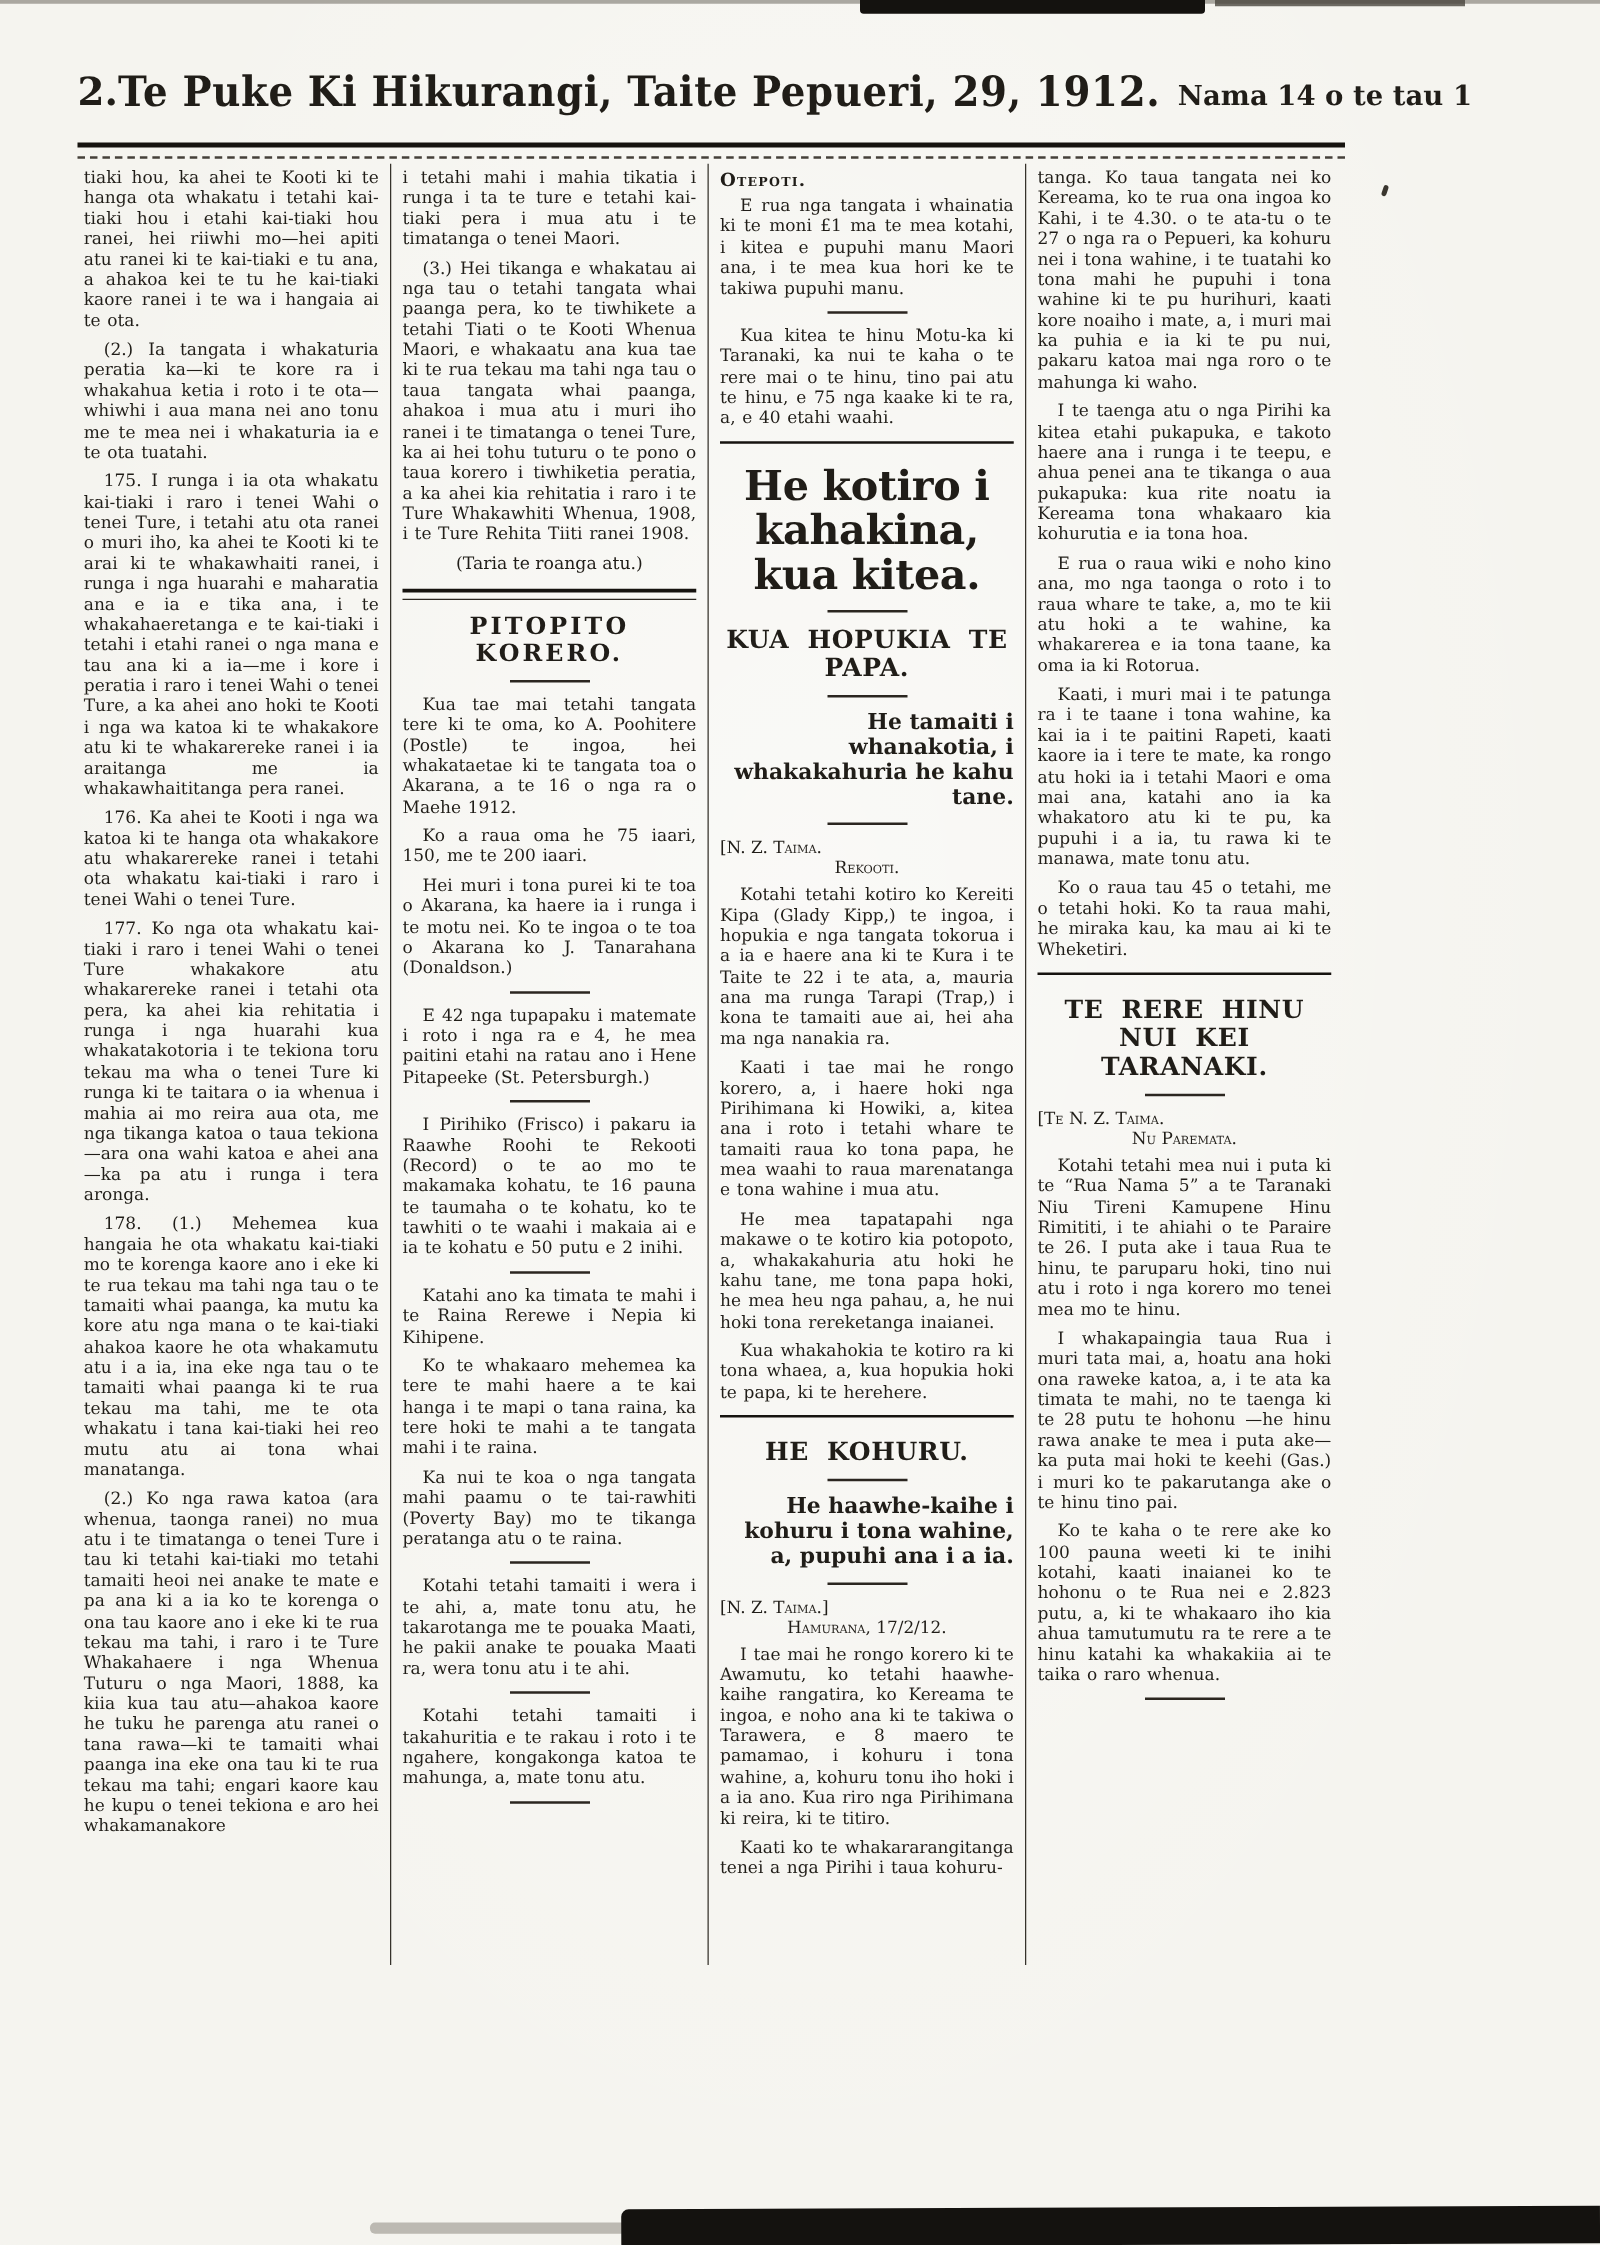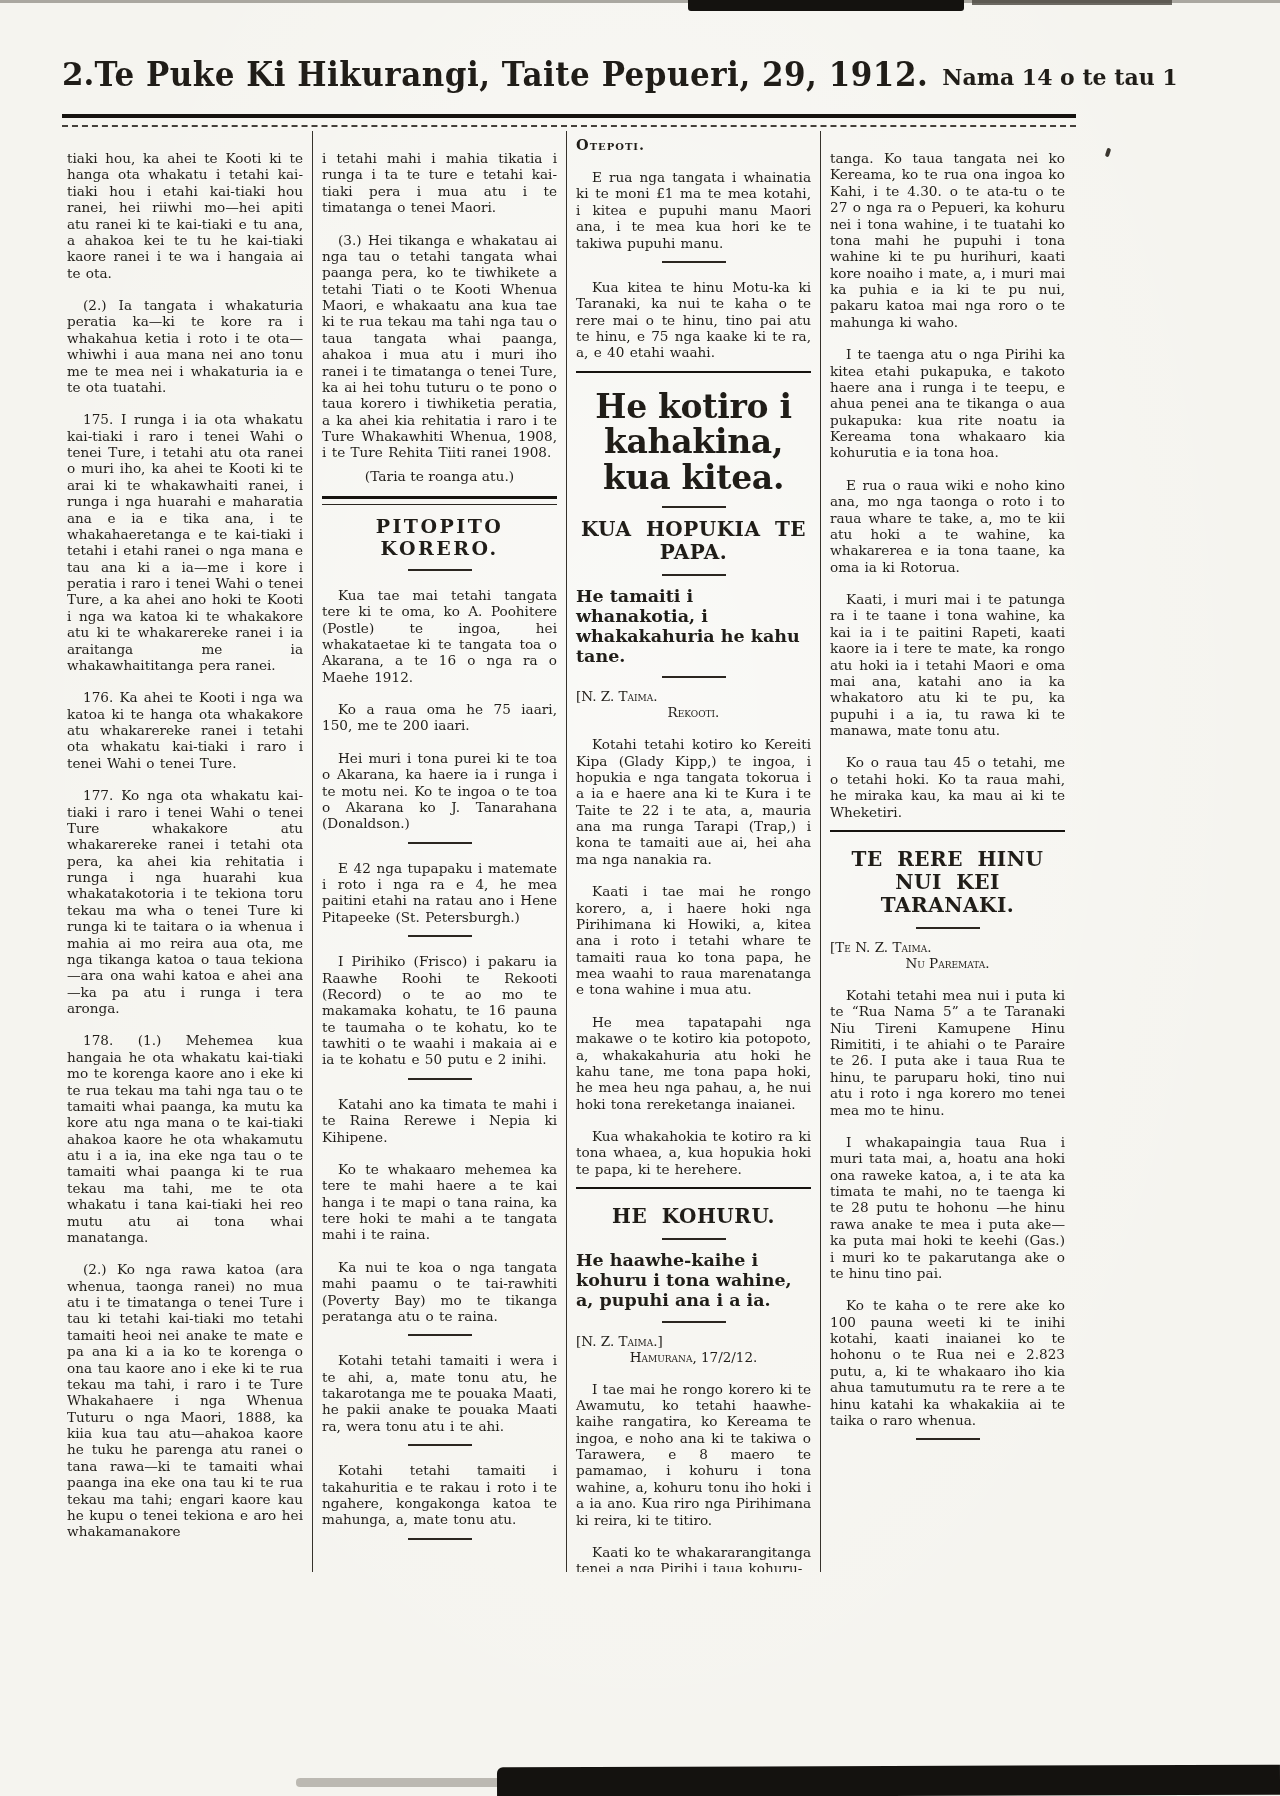--- a/index.html
+++ b/index.html
@@ -26,32 +26,32 @@
   .paper-title{flex:1;text-align:center;font-size:31px;font-weight:bold;letter-spacing:.5px;transform:scaleY(1.08);white-space:nowrap;}
   .issue-number{font-size:22px;font-weight:bold;white-space:nowrap;padding-left:14px;}
   .masthead-rule{position:absolute;top:114px;left:62px;width:1014px;height:7px;
     border-top:4px solid #16130f;border-bottom:2px dashed #45403a;}
 
   
   .columns{position:absolute;top:131px;left:58px;width:1016px;height:1441px;display:flex;}
   .col{width:254px;box-sizing:border-box;padding:3px 9px 0 9px;height:1441px;overflow:hidden;}
   .col + .col{border-left:1.5px solid #36322b;}
 
-  .body-text{margin:16px 0 7px 0;font-size:13.6px;line-height:1.205;text-align:justify;text-indent:16px;
+  .body-text{margin:0 0 7px 0;font-size:13.6px;line-height:1.205;text-align:justify;text-indent:16px;
     word-spacing:1px;}
   .body-text.no-indent{text-indent:0;}
   .continued-note{margin:2px 0 10px 0;font-size:13.8px;text-align:center;}
   .rule-short{width:64px;border-top:2px solid #2b2620;margin:10px auto 10px auto;}
   .rule-article{height:6px;border-top:2.5px solid #16130f;margin:10px 0 10px 0;}
   .rule-double{height:5px;border-top:3px solid #16130f;border-bottom:1.5px solid #2b2620;margin:12px 0 8px 0;}
   .section-head{margin:10px 0 2px 0;font-size:19px;font-weight:bold;text-align:center;letter-spacing:2.5px;}
   .sc-head{margin:2px 0 4px 0;font-size:14.5px;font-weight:bold;font-variant:small-caps;text-align:left;letter-spacing:1px;}
   .headline-xl{margin:8px 0 4px 0;font-size:33px;font-weight:bold;text-align:center;line-height:1.08;letter-spacing:-.3px;}
   .headline-lg{margin:6px 0 4px 0;font-size:20px;font-weight:bold;text-align:center;line-height:1.15;word-spacing:7px;letter-spacing:.5px;}
-  .headline-md{margin:6px 0 4px 0;font-size:17.5px;font-weight:bold;text-align:left;line-height:1.15;}
+  .headline-md{margin:6px 0 4px 0;font-size:17.5px;font-weight:bold;text-align:right;line-height:1.15;}
   .byline{margin:6px 0 0 0;font-size:13.5px;font-variant:small-caps;}
   .dateline{margin:0 0 6px 0;font-size:13.5px;font-variant:small-caps;text-align:center;}
 </style>
 </head>
 <body>
 
 <div class="sheet">
 
   <div class="top-line"></div>
   <div class="top-bar-1"></div>

